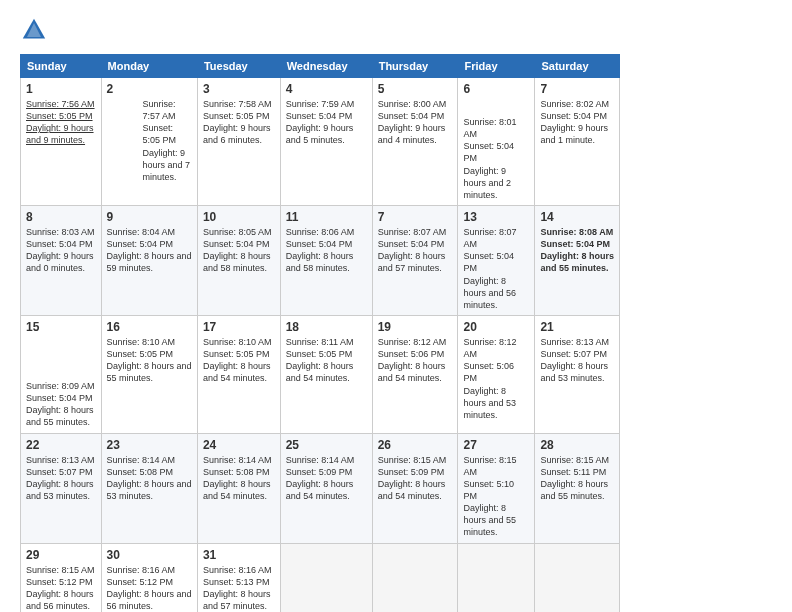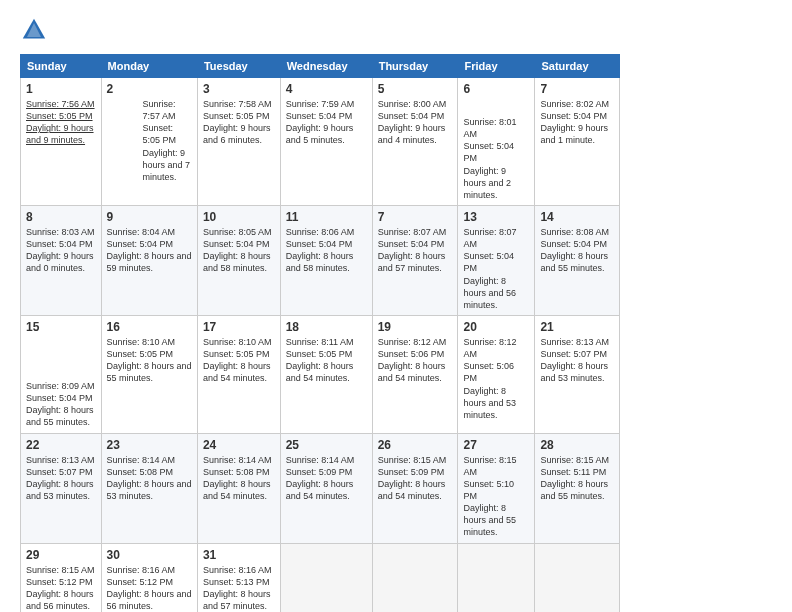--- a/index.html
+++ b/index.html
@@ -211,21 +211,21 @@
 Daylight: 8 hours and 57 minutes.</div>
           </td>
           <td>
             <span class="day-num">13</span>
             <div class="day-info" style="white-space: pre-line;">Sunrise: 8:07 AM
 Sunset: 5:04 PM
 Daylight: 8 hours and 56 minutes.</div>
           </td>
           <td>
             <span class="day-num">14</span>
-            <div class="day-info" style="white-space: pre-line;">Sunrise: 8:08 AM
+            <div class="day-info" style="white-space: pre-line; font-weight: bold;">Sunrise: 8:08 AM
 Sunset: 5:04 PM
 Daylight: 8 hours and 55 minutes.</div>
           </td>
         </tr>
         <tr>
           <td>
             <span class="day-num">15</span>
             <div class="day-info" style="white-space: pre-line; margin-top: 46px;">Sunrise: 8:09 AM
 Sunset: 5:04 PM
 Daylight: 8 hours and 55 minutes.</div>

